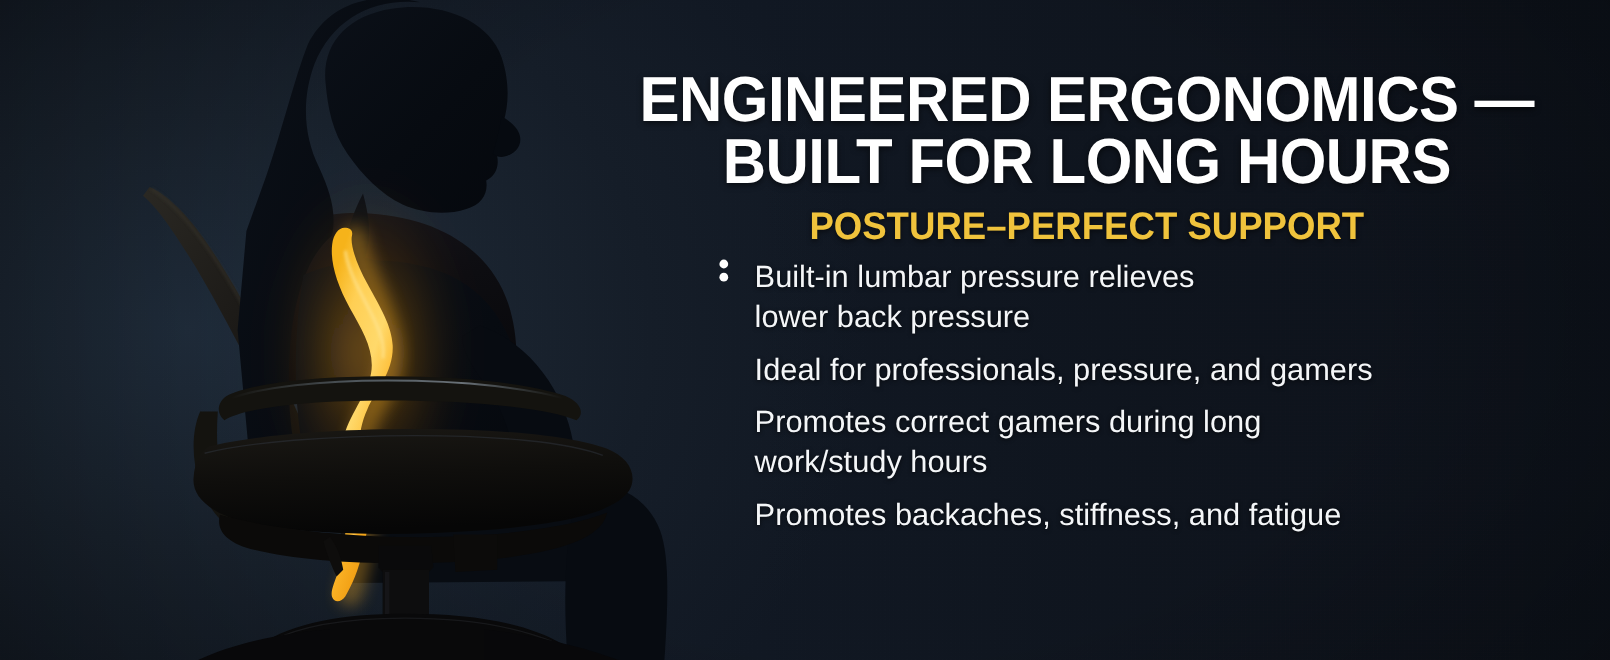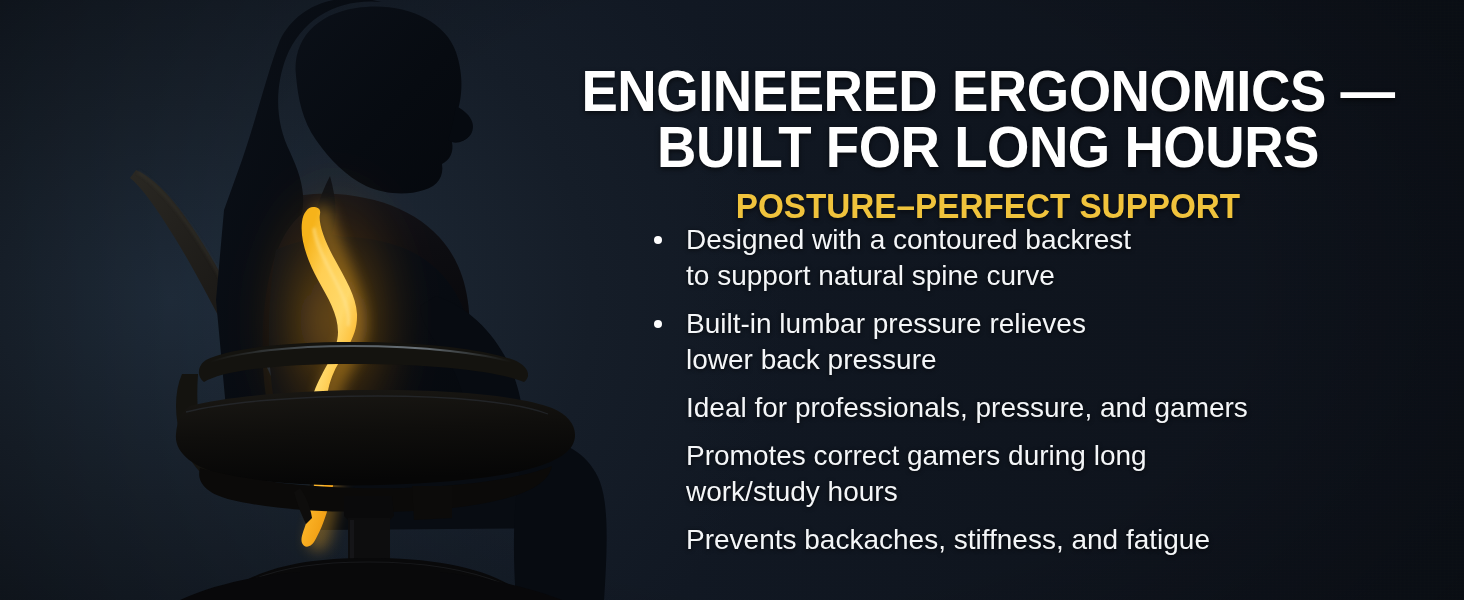--- a/index.html
+++ b/index.html
@@ -275,23 +275,22 @@
   </div>
 
   <div class="copy">
 
     <h1 class="title">ENGINEERED ERGONOMICS —
 BUILT FOR LONG HOURS</h1>
 
     <h2 class="subtitle">POSTURE–PERFECT SUPPORT</h2>
 
     <ul class="features" id="feature-list">
-        <li class="feature"><span class="dot"></span><span>Designed with a contoured backrest
-to support natural spine curve</span></li>
+        <li class="feature"><span class="dot"></span></li>
         <li class="feature"><span class="dot"></span><span>Built-in lumbar pressure relieves
 lower back pressure</span></li>
         <li class="feature nodot"><span>Ideal for professionals, pressure, and gamers</span></li>
         <li class="feature nodot"><span>Promotes correct gamers during long
 work/study hours</span></li>
-        <li class="feature nodot"><span>Prevents backaches, stiffness, and fatigue</span></li>
+        <li class="feature nodot"><span>Promotes backaches, stiffness, and fatigue</span></li>
       </ul>
   </div>
 </div>
 
 </body></html>

